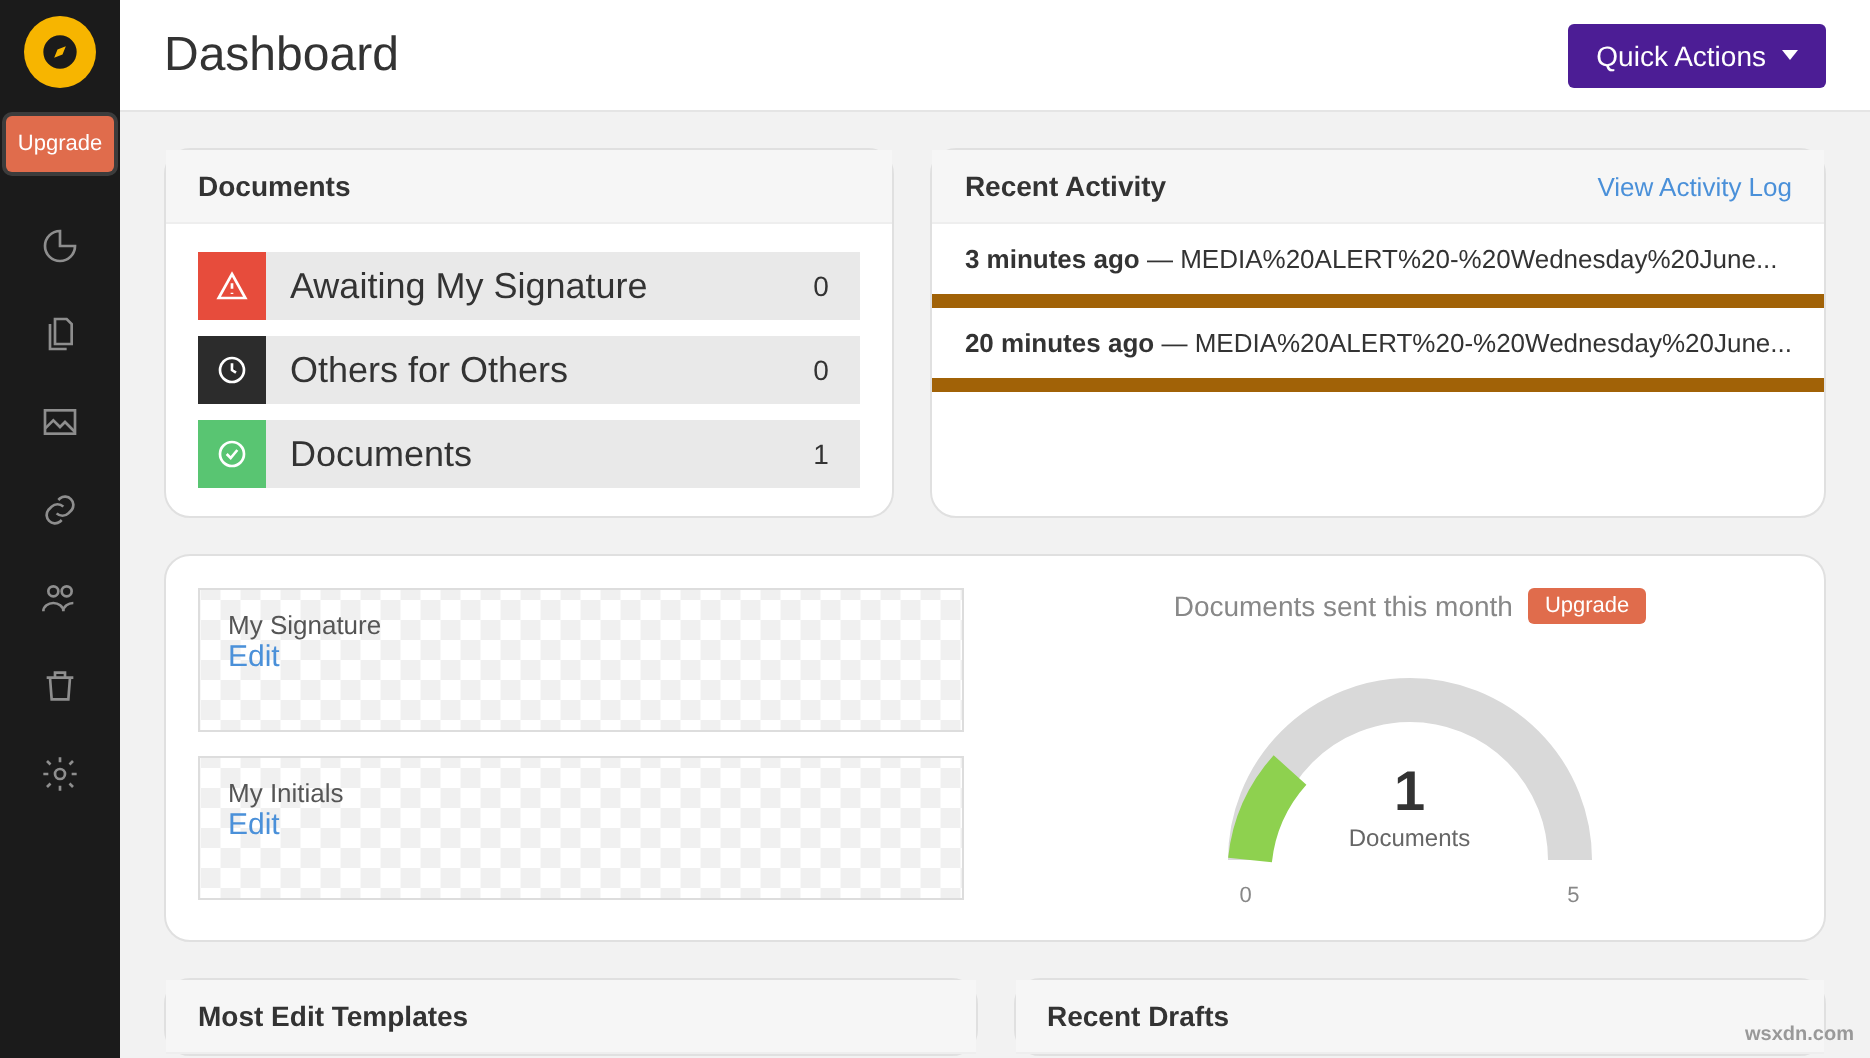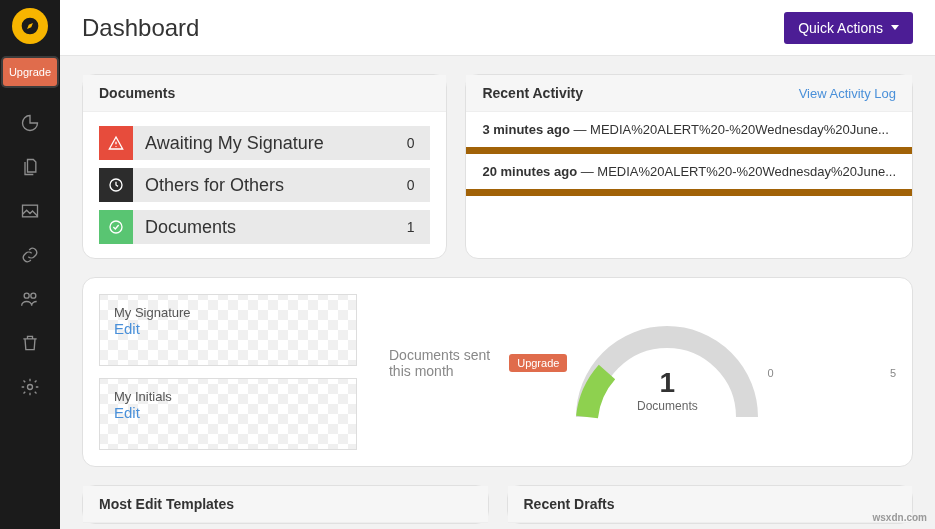--- a/index.html
+++ b/index.html
@@ -33,21 +33,21 @@
 .status-count { padding: 0 16px; font-size: 14px; color: #333; }
 .activity-item { padding: 10px 16px; border-bottom: 7px solid #a16207; font-size: 13px; color: #333; white-space: nowrap; overflow: hidden; text-overflow: ellipsis; }
 .activity-item .time { font-weight: 600; }
 .double-card { display: flex; gap: 0; }
 .sig-col { flex: 1; padding: 16px; display: flex; flex-direction: column; gap: 12px; }
 .sig-box { background: repeating-conic-gradient(#f0f0f0 0% 25%, #fff 0% 50%) 50% / 20px 20px; border: 1px solid #ddd; padding: 10px 14px 14px; position: relative; min-height: 72px; }
 .sig-box .lbl { font-size: 13px; color: #555; }
 .sig-box .edit { color: #4a90d9; font-size: 15px; cursor: pointer; }
 .sig-text { font-family: "Brush Script MT", cursive; font-size: 34px; color: #222; text-align: center; margin-top: -10px; }
 .init-text { font-family: "Brush Script MT", cursive; font-size: 30px; color: #222; text-align: right; padding-right: 14px; margin-top: -16px; }
-.gauge-col { flex: 1; display: flex; flex-direction: row; align-items: center; justify-content: flex-start; padding: 16px; }
+.gauge-col { flex: 1; display: flex; flex-direction: column; align-items: center; justify-content: flex-start; padding: 16px; }
 .gauge-head { display: flex; align-items: center; gap: 8px; color: #888; font-size: 14px; margin-bottom: 18px; }
 .pill { background: #e06c4c; color: #fff; font-size: 11px; padding: 3px 8px; border-radius: 3px; }
 .gauge-wrap { position: relative; width: 200px; height: 110px; }
 .gauge-wrap svg { width: 200px; height: 110px; }
 .gauge-center { position: absolute; left: 0; right: 0; top: 50px; text-align: center; }
 .gauge-center .num { font-size: 28px; font-weight: 600; color: #333; }
 .gauge-center .lbl { font-size: 12px; color: #666; }
 .gauge-ticks { display: flex; justify-content: space-between; width: 170px; font-size: 11px; color: #888; margin-top: 2px; }
 .watermark { position: fixed; right: 8px; bottom: 6px; font-size: 10px; color: #999; font-weight: bold; }
 </style>

